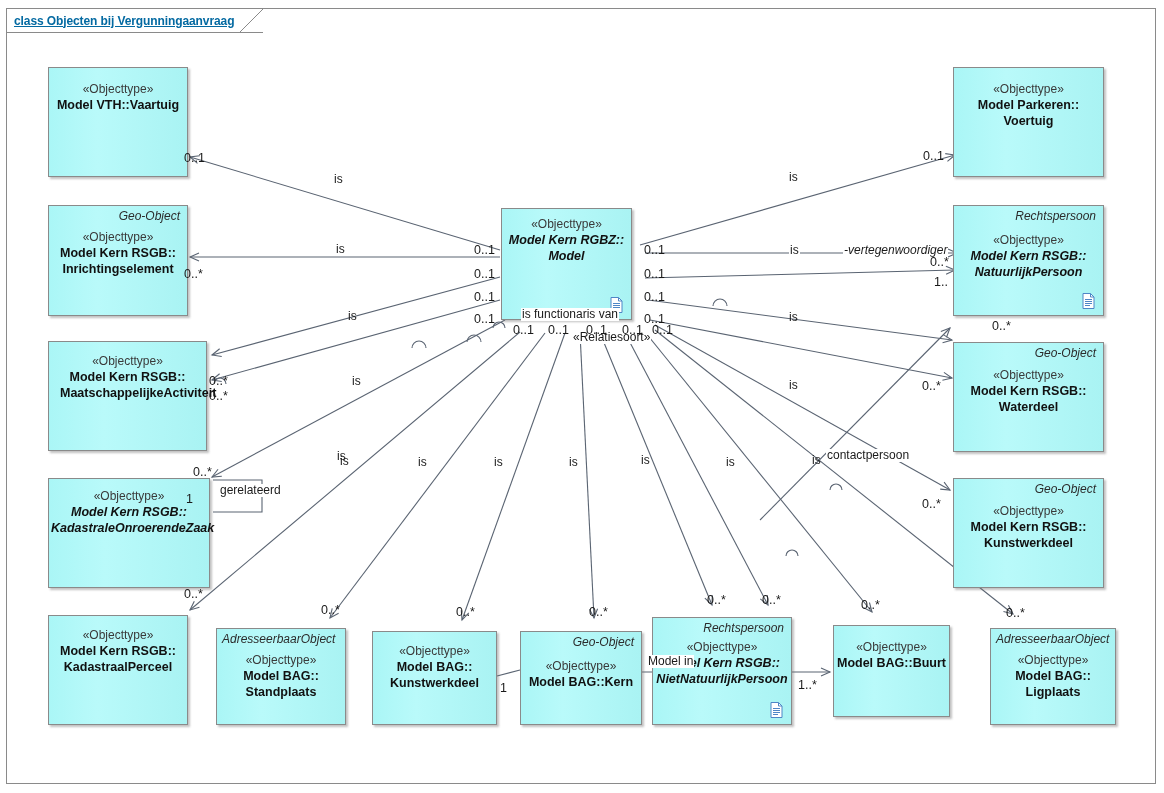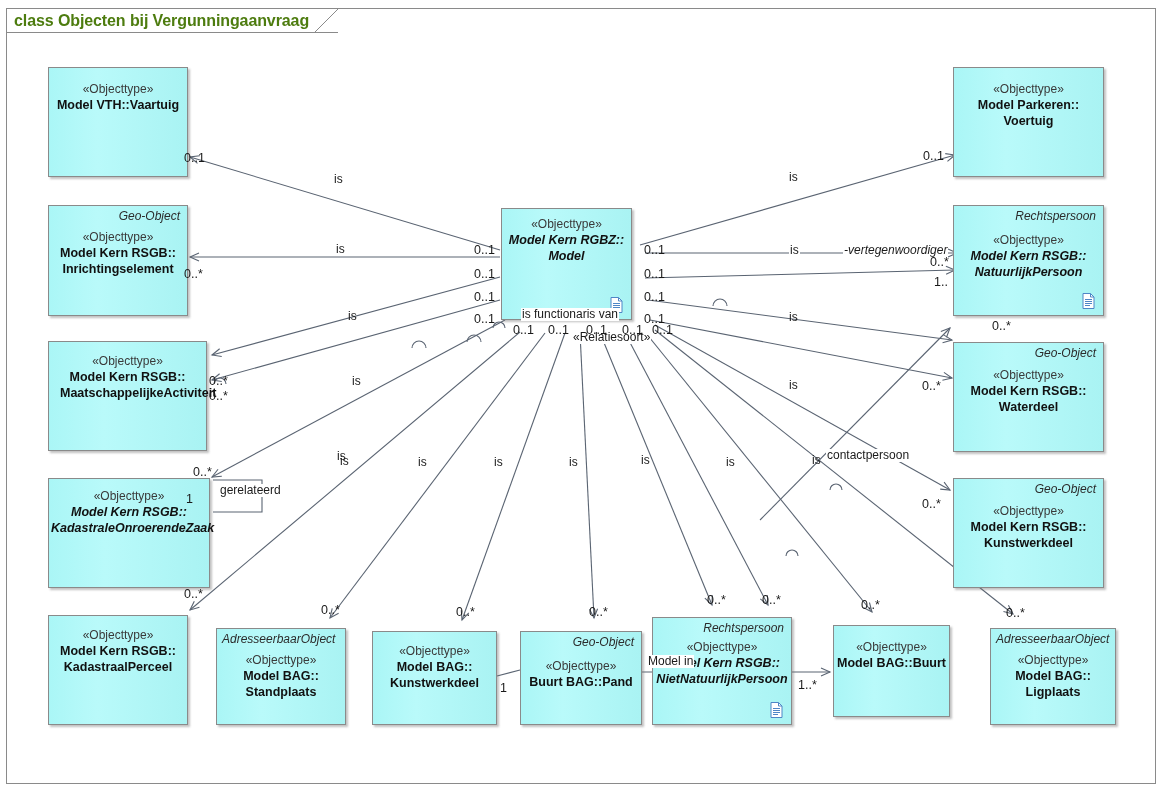--- a/index.html
+++ b/index.html
@@ -29,22 +29,23 @@
     position:relative;
     height:25px;
     border:1px solid #8a8a8a;
     border-right:none;
     box-sizing:border-box;
     display:flex;align-items:center;
     padding:0 6px 0 7px;
     background:#ffffff;
   }
   #diagram-tab .tab-label{
-    font-size:16px;font-weight:bold;color:#4d7c0f;white-space:nowrap;
+    font-size:12px;font-weight:bold;color:#0369a1;white-space:nowrap;
     letter-spacing:-0.1px;
+    text-decoration:underline;
   }
   #diagram-tab .tab-fold{
     width:23px;height:25px;
     border-top:1px solid #8a8a8a;
     border-bottom:1px solid #8a8a8a;
     box-sizing:border-box;
     background:
       linear-gradient(to bottom right, transparent 0, transparent calc(50% - 0.6px), #8a8a8a calc(50% - 0.6px), #8a8a8a calc(50% + 0.6px), transparent calc(50% + 0.6px), transparent 100%),
       #ffffff;
     position:relative;
@@ -289,21 +290,21 @@
       <span class="st">«Objecttype»</span>
       <span class="nm">Model BAG::</span>
       <span class="nm">Kunstwerkdeel</span>
     </div>
   </div>
 
   <div class="cls" id="c-pand" style="left:520px;top:631px;width:122px;height:94px;">
     <div class="stereo-top">Geo-Object</div>
     <div class="body" style="padding-top:10px;">
       <span class="st">«Objecttype»</span>
-      <span class="nm">Buurt BAG::Pand</span>
+      <span class="nm">Model BAG::Kern</span>
     </div>
   </div>
 
   <div class="cls italicname" id="c-nietnat" style="left:652px;top:617px;width:140px;height:108px;">
     <div class="stereo-top">Rechtspersoon</div>
     <div class="body" style="padding-top:5px;">
       <span class="st">«Objecttype»</span>
       <span class="nm it">Model Kern RSGB::</span>
       <span class="nm it">NietNatuurlijkPersoon</span>
     </div>

